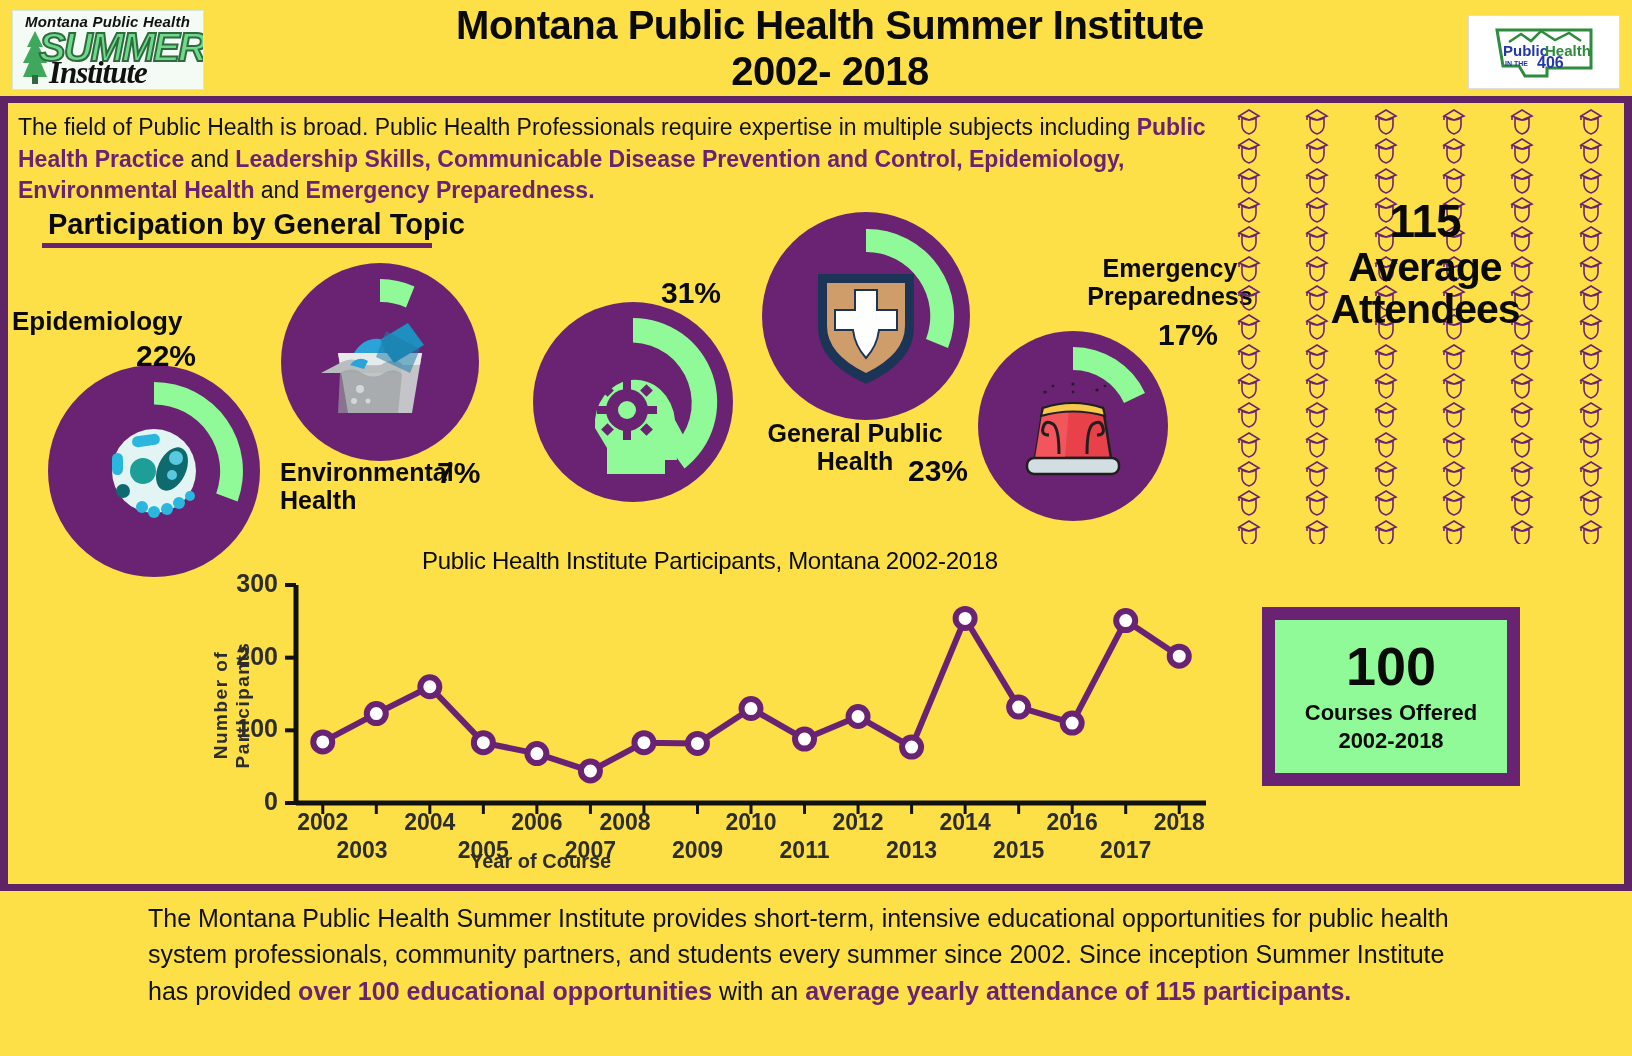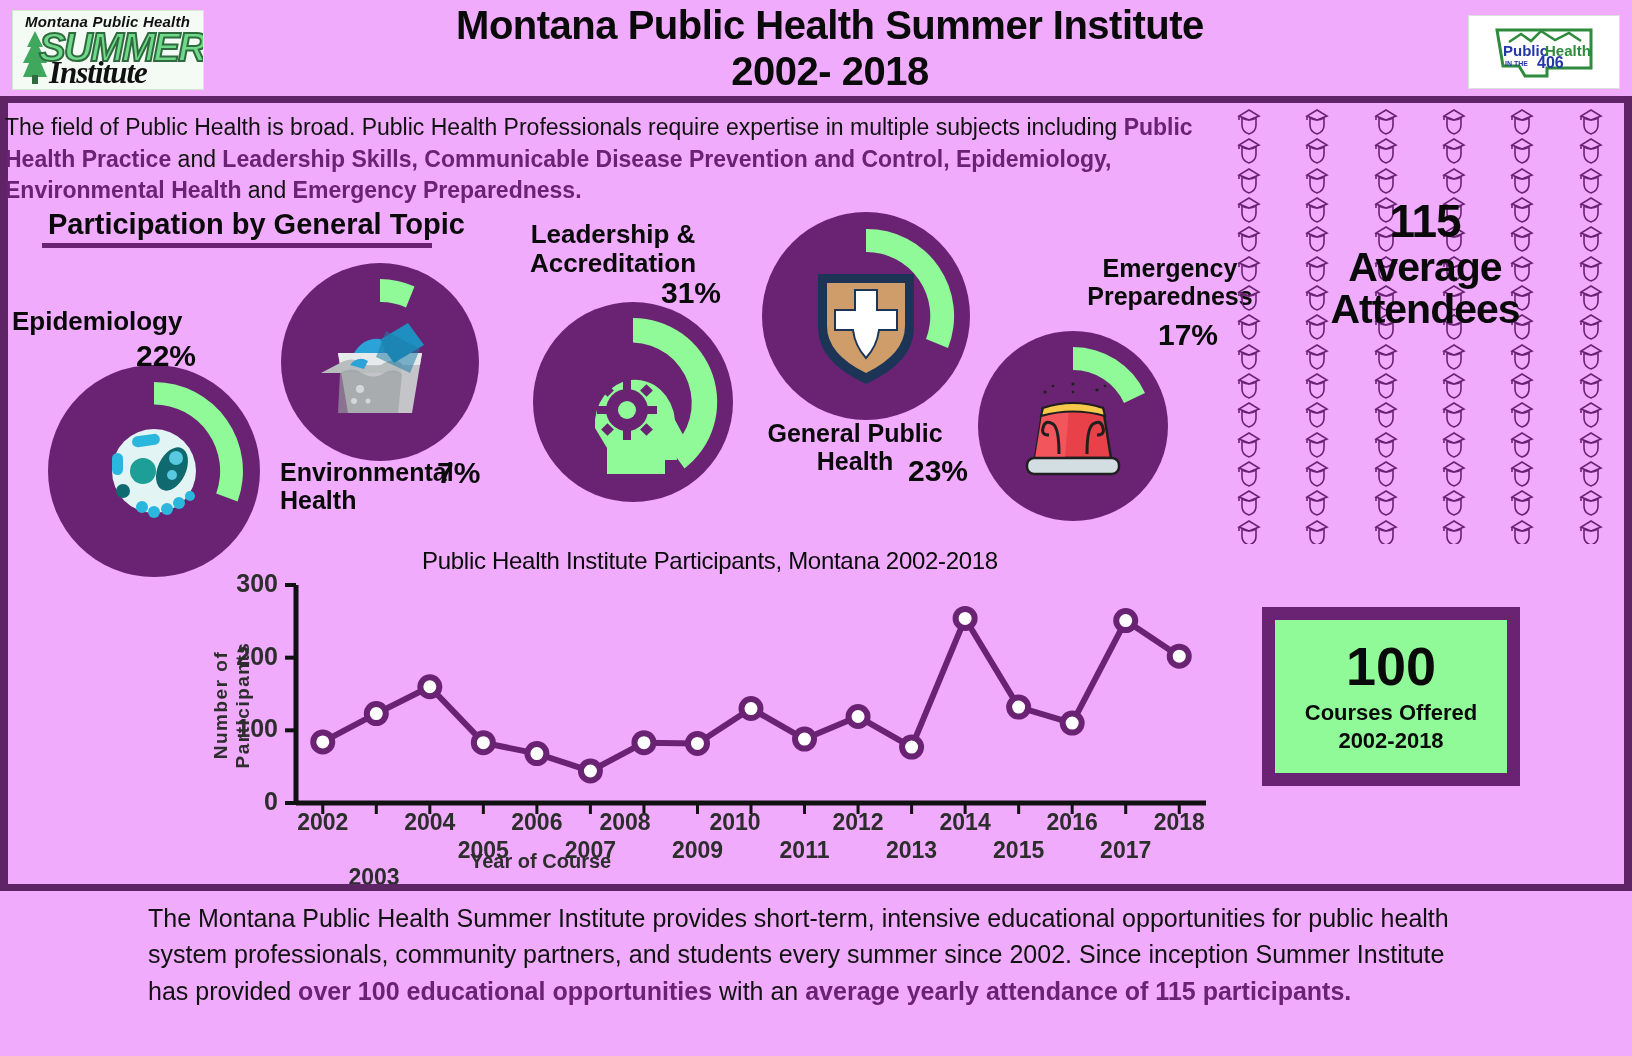--- a/index.html
+++ b/index.html
@@ -3,21 +3,21 @@
 <meta charset="utf-8">
 <style>
   html,body{margin:0;padding:0;}
   body{
     width:1632px;height:1056px;
     background:#8FFA97;
     font-family:"Liberation Sans", sans-serif;
     overflow:hidden;
     position:relative;
   }
-  .page{position:absolute;inset:0;background:#f0abfc;}
+  .page{position:absolute;inset:0;background:#fde047;}
 
   
   .header{position:absolute;left:0;top:0;width:1632px;height:103px;}
   .logo-left{
     position:absolute;left:12px;top:10px;width:190px;height:78px;
     background:#F4FBF4;border:1px solid #d8e6d8;overflow:hidden;
   }
   .logo-left .ml1{
     position:absolute;left:12px;top:2px;font-size:15px;font-weight:bold;
     font-style:italic;font-family:"Liberation Sans",sans-serif;color:#111;
@@ -43,21 +43,21 @@
   }
   .hdr-title .l2{display:block;}
   .logo-right{
     position:absolute;right:12px;top:15px;width:150px;height:72px;
     background:#fff;border:1px solid #dedede;
   }
   .hdr-rule{position:absolute;left:0;top:96px;width:1632px;height:7px;background:#5E2466;}
 
   
   .intro{
-    position:absolute;left:5px;top:112px;width:1190px;
+    position:absolute;left:18px;top:112px;width:1190px;
     font-size:23px;line-height:1.38;color:#111;
     font-family:"Liberation Sans",sans-serif;
   }
   .intro b{color:#6A2273;font-weight:bold;}
 
   
   .sec-head{
     position:absolute;left:48px;top:208px;font-size:29px;font-weight:bold;color:#0a0a0a;
   }
   .sec-underline{position:absolute;left:42px;top:243px;width:390px;height:5px;background:#6A2273;}
@@ -226,24 +226,20 @@
             <rect x="-30" y="-4" width="10" height="8"></rect>
             <rect x="20" y="-4" width="10" height="8"></rect>
             <rect x="-24" y="-24" width="9" height="9" transform="rotate(45 -19.5 -19.5)"></rect>
             <rect x="15" y="-24" width="9" height="9" transform="rotate(45 19.5 -19.5)"></rect>
             <rect x="-24" y="15" width="9" height="9" transform="rotate(45 -19.5 19.5)"></rect>
             <rect x="15" y="15" width="9" height="9" transform="rotate(45 19.5 19.5)"></rect>
           </g>
         </g>
       </g>
     </svg>
-    <div class="lbl" style="left:-20px;top:-82px;font-size:26px;text-align:center;width:200px;">
-      <span>Leadership  &amp;</span><br>
-      <span>Accreditation</span>
-    </div>
     <div class="pct" style="left:128px;top:-26px;">31%</div>
   </div>
 
   <div class="donut" style="left:762px;top:212px;width:208px;height:208px;">
     <svg viewBox="0 0 208 208" width="208" height="208">
       <circle cx="104" cy="104" r="104" fill="#6A2273"></circle>
       <path d="M104 17 A87 87 0 0 1 186 136 L164 127 A64 64 0 0 0 104 40 Z" fill="#8FFA97"></path>
       <g transform="translate(104,104)">
         <path d="M-48 -42 L48 -42 L48 12 q0 34 -48 56 q-48 -22 -48 -56 Z" fill="#1C3557"></path>
         <path d="M-39 -33 L39 -33 L39 10 q0 28 -39 47 q-39 -19 -39 -47 Z" fill="#CE9D6A"></path>
@@ -792,28 +788,28 @@
         <circle cx="979.2352941176471" cy="131.21333333333334" r="9.5" fill="#FFFFFF" stroke="#6A2273" stroke-width="6"></circle>
       </svg>
     <div id="yticks">
         <div class="ytick" style="left:22px;top:262px;">0</div>
         <div class="ytick" style="left:22px;top:189.33333333333334px;">100</div>
         <div class="ytick" style="left:22px;top:116.66666666666669px;">200</div>
         <div class="ytick" style="left:22px;top:44px;">300</div>
       </div>
     <div id="xticks">
         <div class="xlab" style="left:87.76470588235294px;top:284px;">2002</div>
-        <div class="xlab" style="left:139px;top:312px;margin-top:27px;">2003</div>
+        <div class="xlab" style="left:127px;top:312px;">2003</div>
         <div class="xlab" style="left:194.8235294117647px;top:284px;">2004</div>
         <div class="xlab" style="left:248.3529411764706px;top:312px;">2005</div>
         <div class="xlab" style="left:301.88235294117646px;top:284px;">2006</div>
         <div class="xlab" style="left:355.4117647058824px;top:312px;">2007</div>
         <div class="xlab" style="left:390px;top:284px;">2008</div>
         <div class="xlab" style="left:462.47058823529414px;top:312px;">2009</div>
-        <div class="xlab" style="left:500px;top:284px;">2010</div>
+        <div class="xlab" style="left:516px;top:284px;">2010</div>
         <div class="xlab" style="left:569.5294117647059px;top:312px;">2011</div>
         <div class="xlab" style="left:623.0588235294118px;top:284px;">2012</div>
         <div class="xlab" style="left:676.5882352941177px;top:312px;">2013</div>
         <div class="xlab" style="left:730.1176470588235px;top:284px;">2014</div>
         <div class="xlab" style="left:783.6470588235294px;top:312px;">2015</div>
         <div class="xlab" style="left:837.1764705882354px;top:284px;">2016</div>
         <div class="xlab" style="left:890.7058823529412px;top:312px;">2017</div>
         <div class="xlab" style="left:944.2352941176471px;top:284px;">2018</div>
       </div>
     <div class="xtitle">Year of Course</div>

